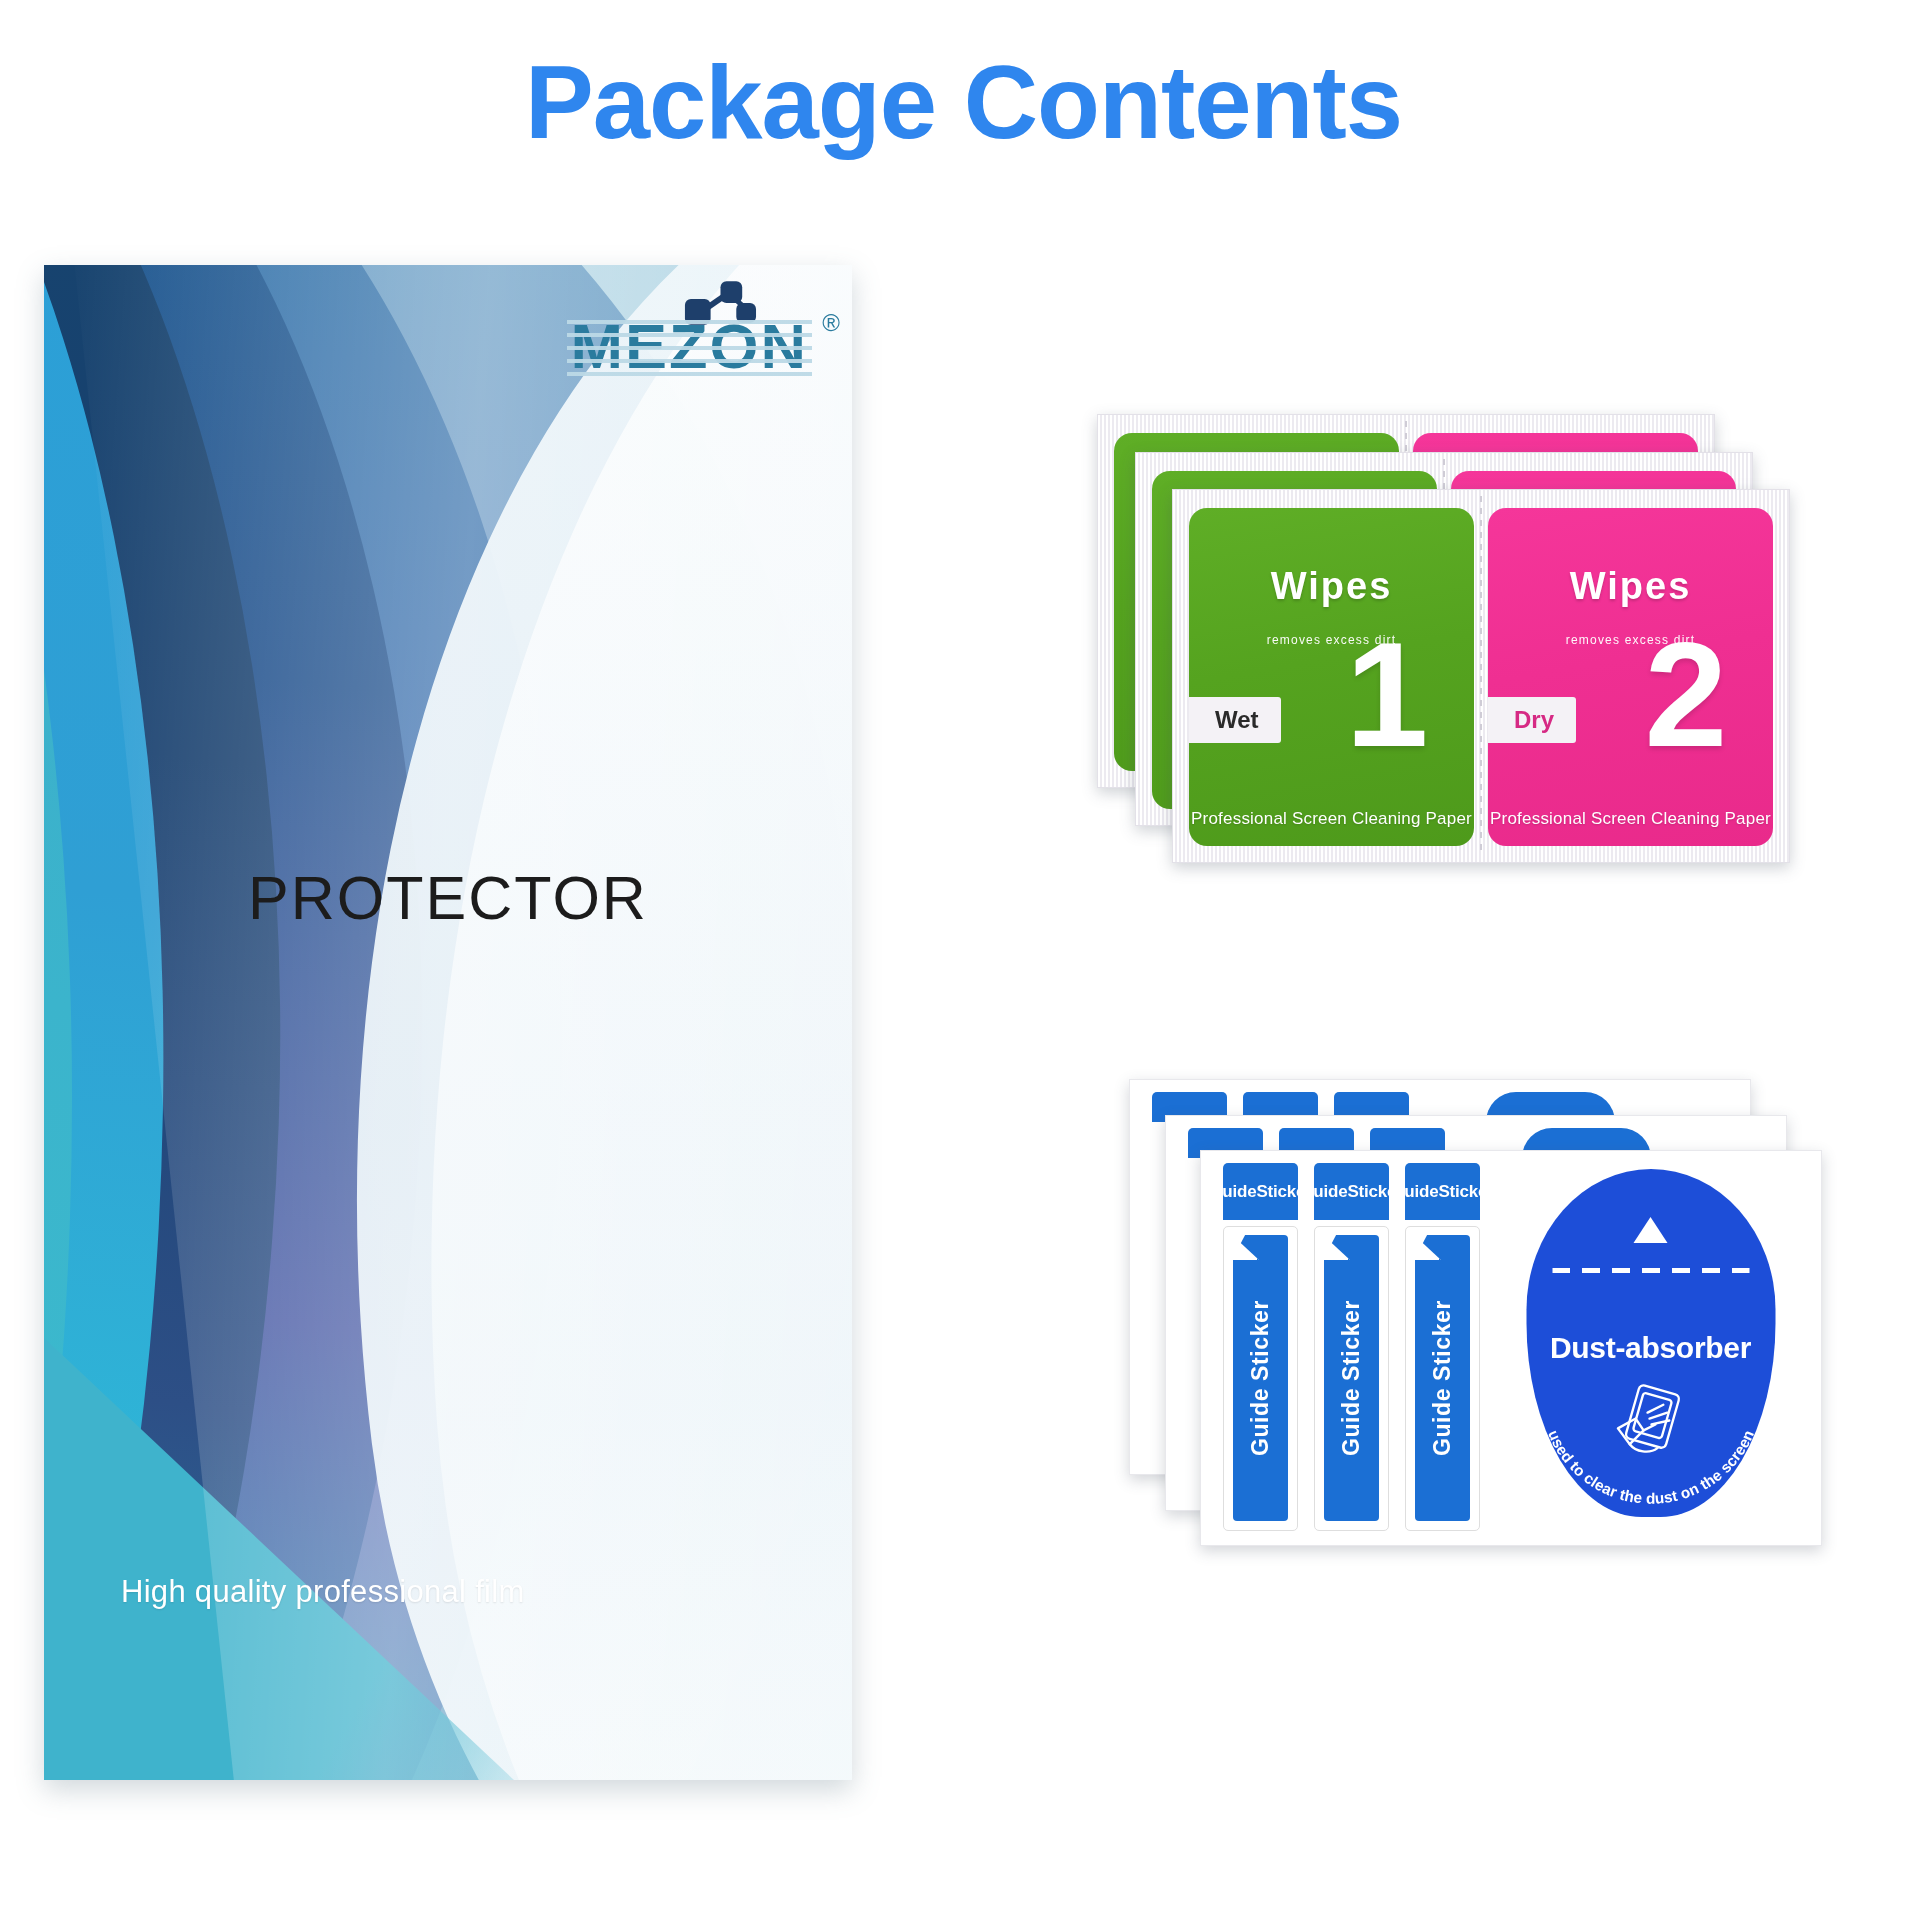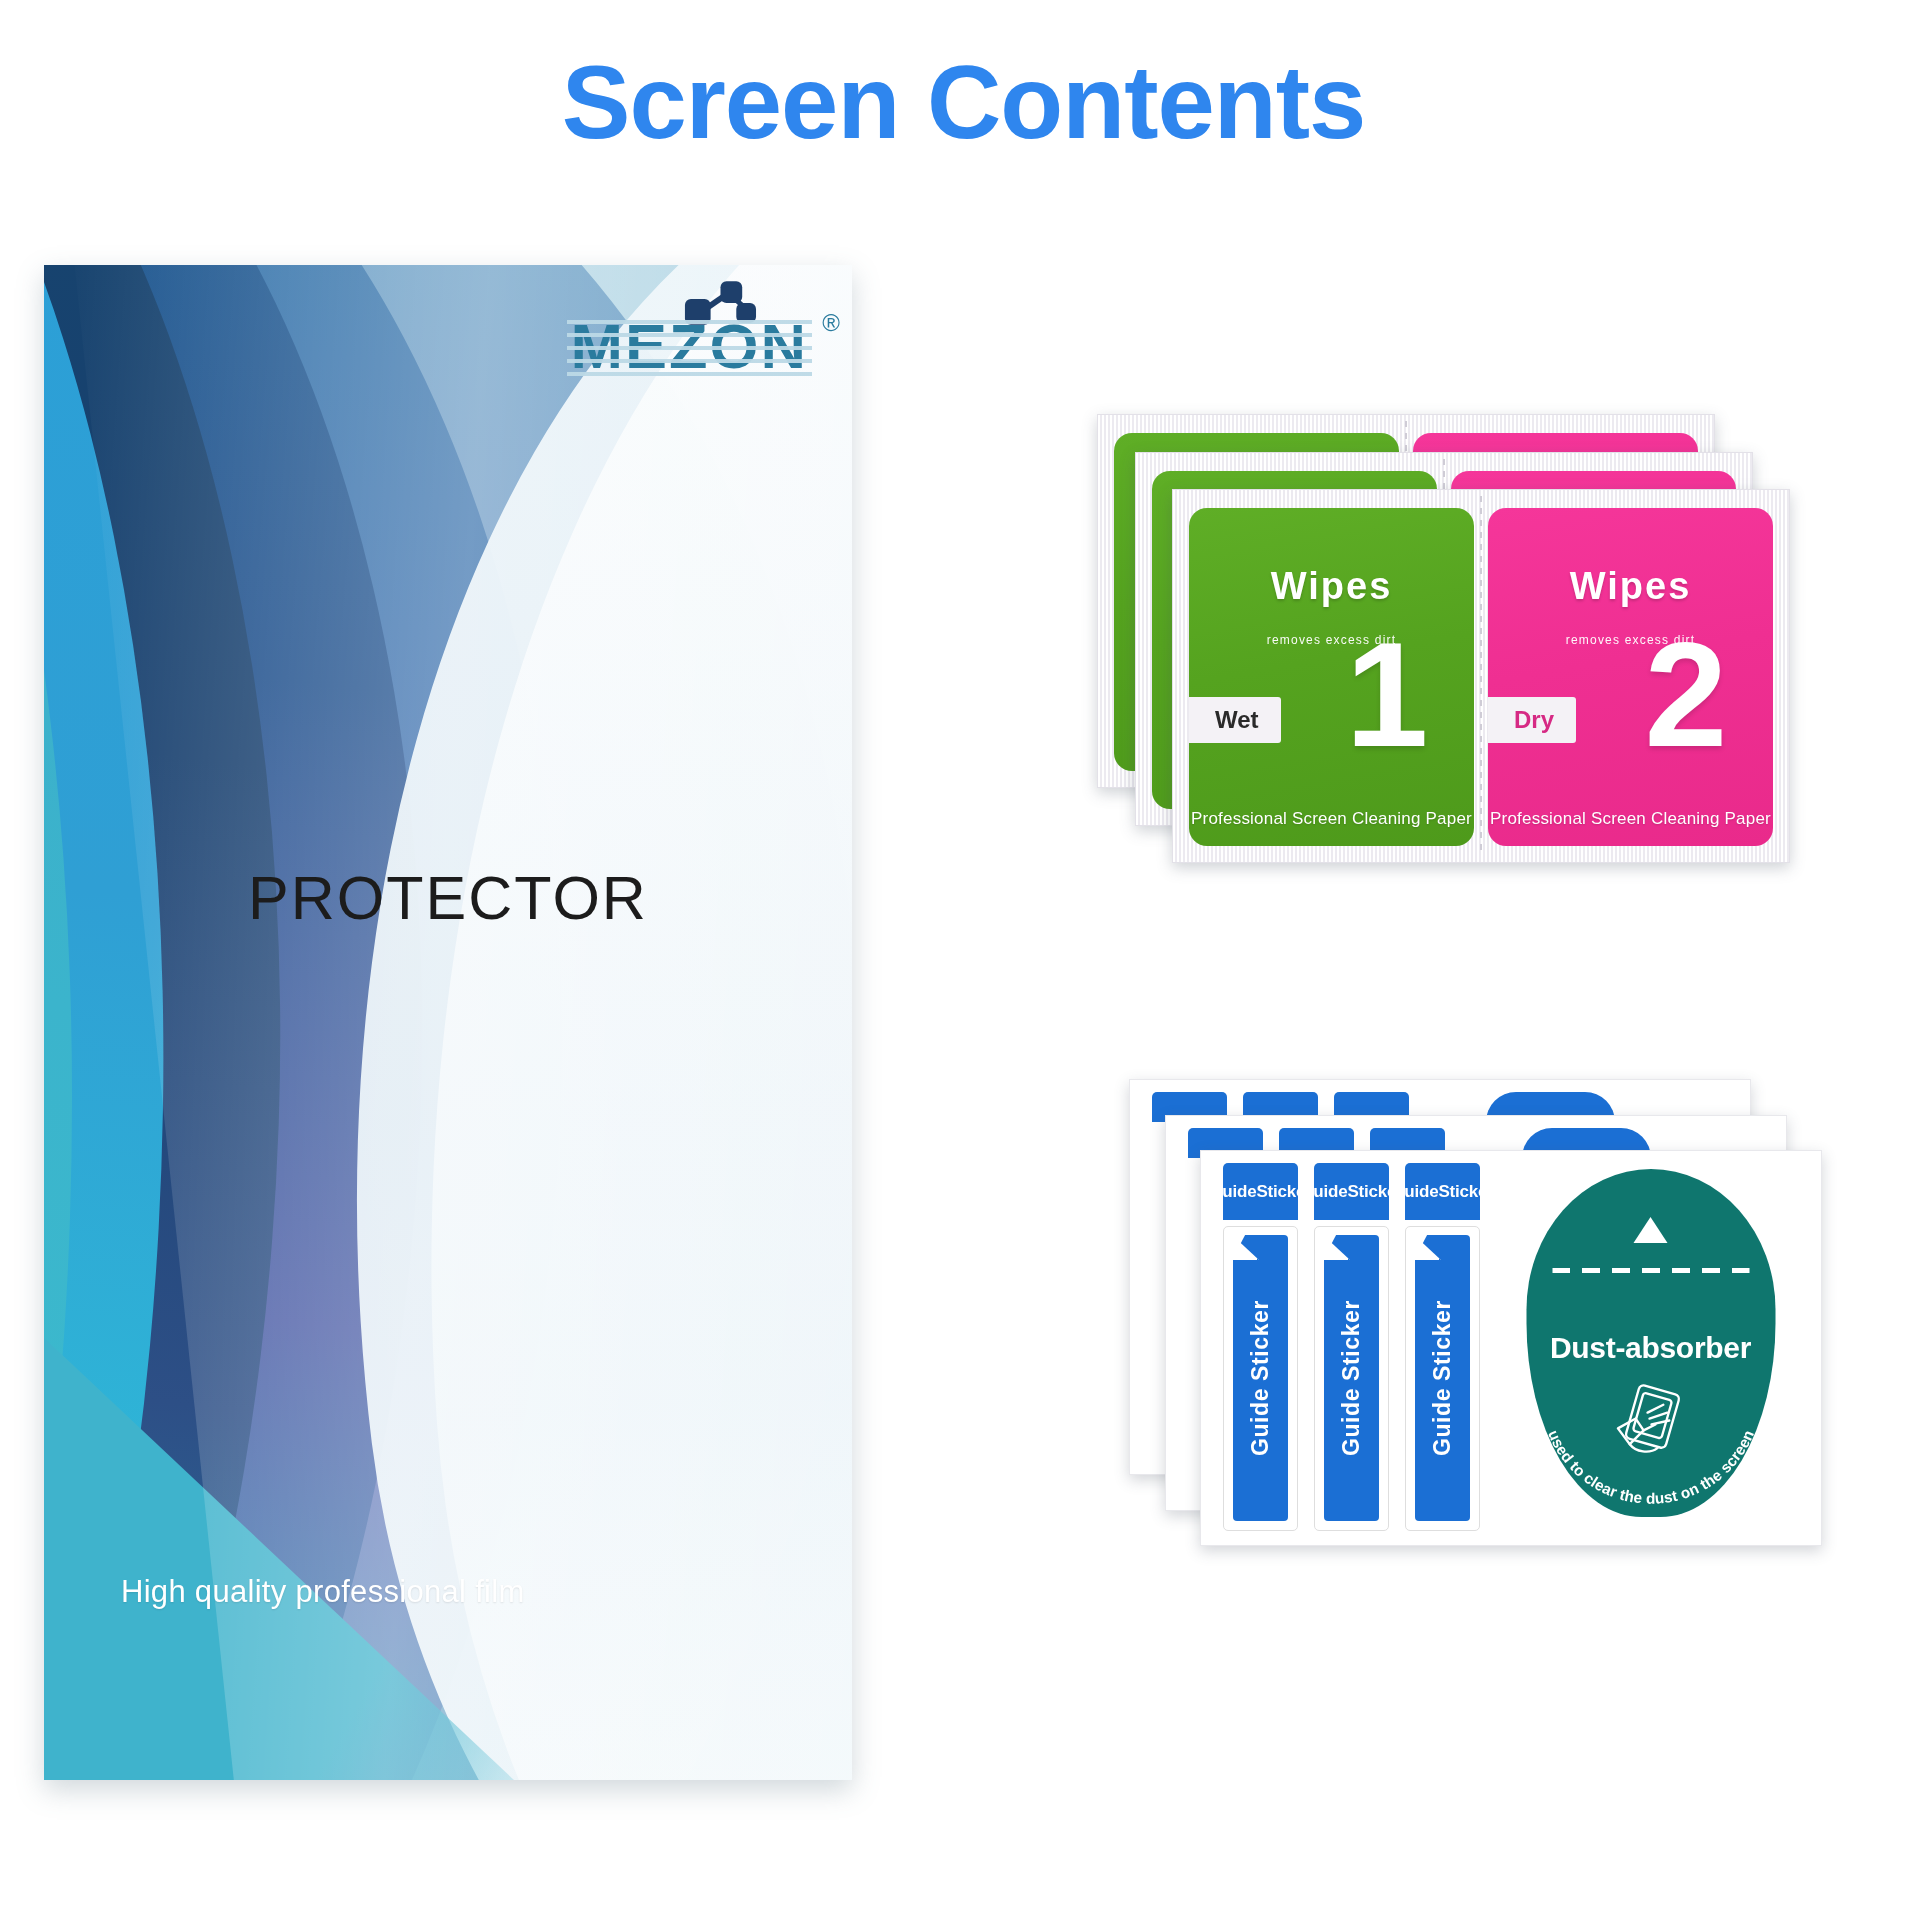--- a/index.html
+++ b/index.html
@@ -211,21 +211,21 @@
     clip-path:polygon(0 0,100% 100%,0 100%);
   }
   .gs-label{
     writing-mode:vertical-rl;transform:rotate(180deg);
     color:#fff;font-size:23px;font-weight:bold;letter-spacing:0.6px;
     white-space:nowrap;
   }
   .da-col{flex:1;position:relative;}
   .da-tag{
     position:absolute;left:50%;top:6px;transform:translateX(-50%);
-    width:249px;height:348px;background:#0f766e;
+    width:249px;height:348px;background:#1d4ed8;
     border-radius:52% 52% 48% 48%/42% 42% 58% 58%;
     color:#fff;
   }
   .da-tri{
     position:absolute;left:50%;top:48px;transform:translateX(-50%);
     width:0;height:0;border-left:17px solid transparent;border-right:17px solid transparent;
     border-bottom:26px solid #ffffff;
   }
   .da-dash{
     position:absolute;left:26px;right:26px;top:99px;height:5px;
@@ -240,21 +240,21 @@
   .da-hand{position:absolute;left:50%;top:214px;transform:translateX(-50%);}
 
   
   .dust-tabs{position:absolute;left:22px;top:12px;display:flex;gap:16px;}
   .dust-tabs i{display:block;width:75px;height:30px;background:#1b6fd4;border-radius:5px 5px 0 0;}
   .dust-tabs b{display:block;width:129px;height:30px;background:#1b6fd4;border-radius:59px 59px 0 0;margin-left:61px;}
 </style>
 </head>
 <body>
 
-<div class="page-title">Screen Contents</div>
+<div class="page-title">Package Contents</div>
 
 <div class="package-card">
   <div class="pk-layer pk-base"></div>
   <div class="band b0"></div>
   <div class="band b1"></div>
   <div class="band b2"></div>
   <div class="band b3"></div>
   <div class="band b4"></div>
   <div class="band b5"></div>
   <div class="pk-white-swoosh"></div>

